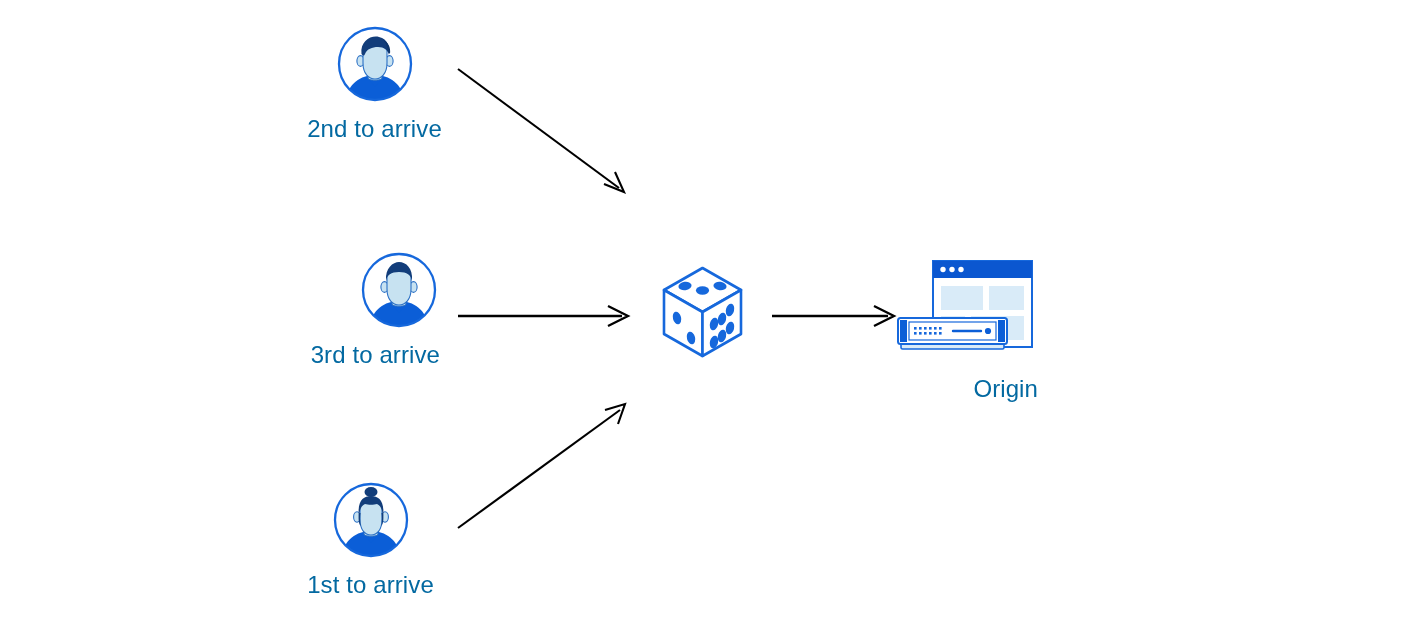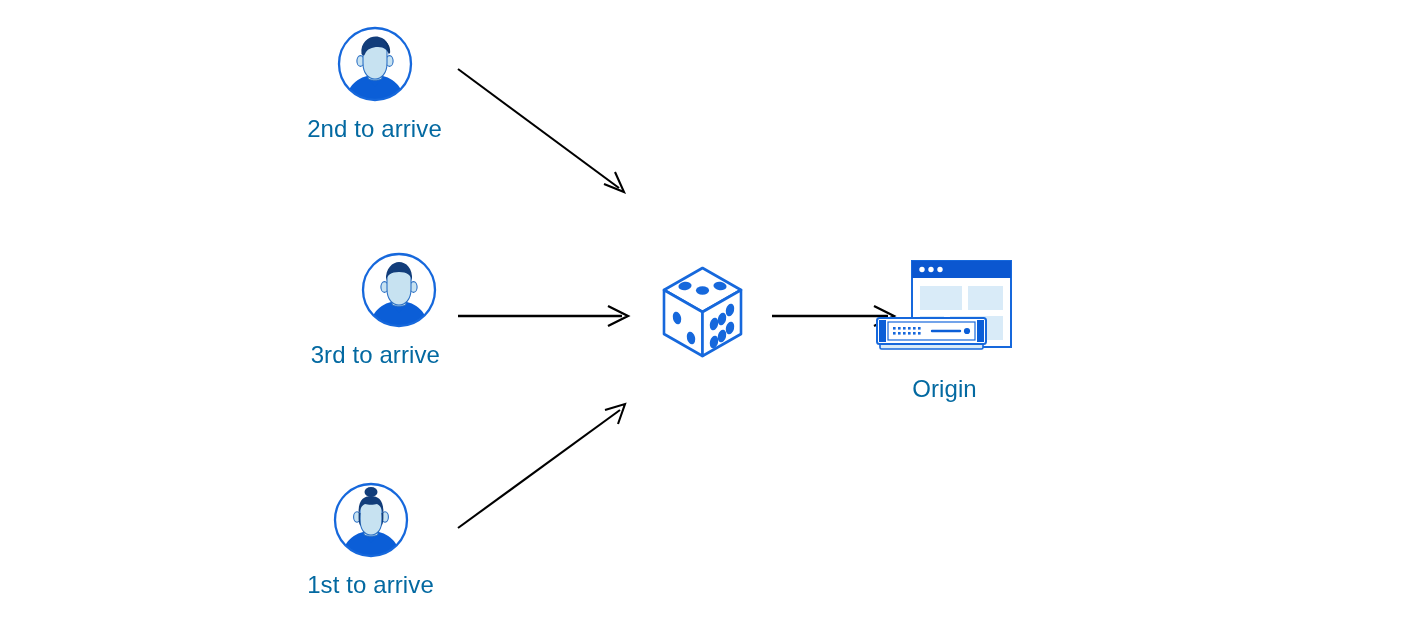--- a/index.html
+++ b/index.html
@@ -43,21 +43,21 @@
 
   
   .client-2nd { left: 307px; top: 23px;  width: 135px; }
   .client-3rd { left: 305px; top: 249px; width: 135px; align-items: flex-end; }
   .client-1st { left: 303px; top: 479px; width: 135px; align-items: center; }
 
   
   .dice-node { left: 655px; top: 262px; width: 95px; }
 
   
-  .origin-node { left: 872px; top: 256px; width: 145px; }
+  .origin-node { left: 893px; top: 256px; width: 145px; align-items: flex-end; }
   .origin-node .node-label { margin-top: 9px; }
 
   
   .arrows {
     position: absolute;
     left: 0;
     top: 0;
     width: 1405px;
     height: 633px;
     pointer-events: none;

